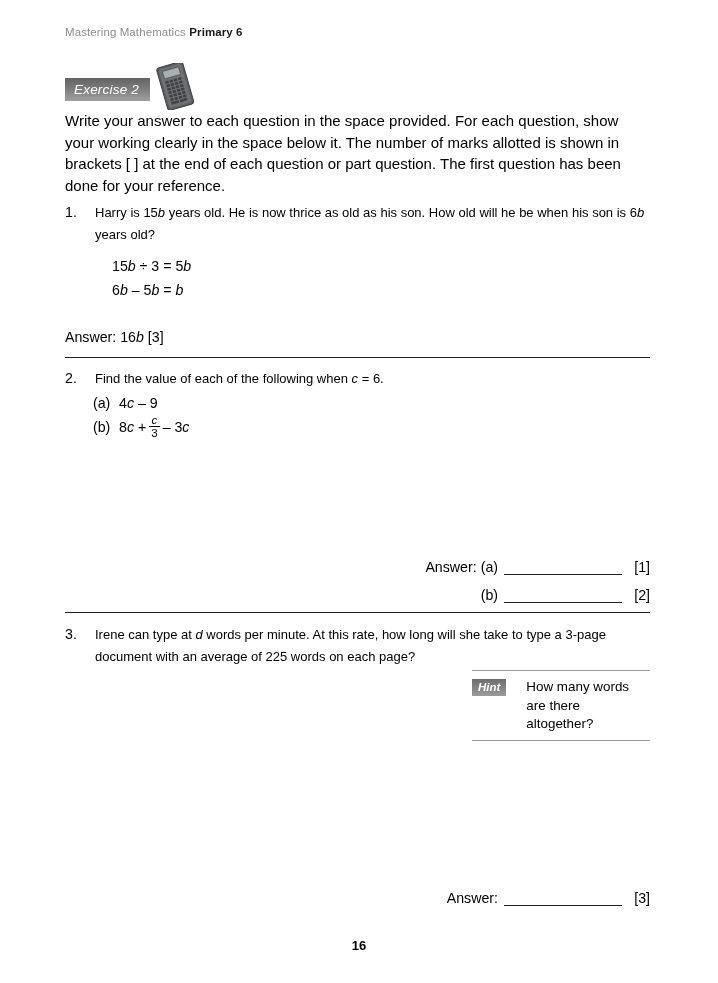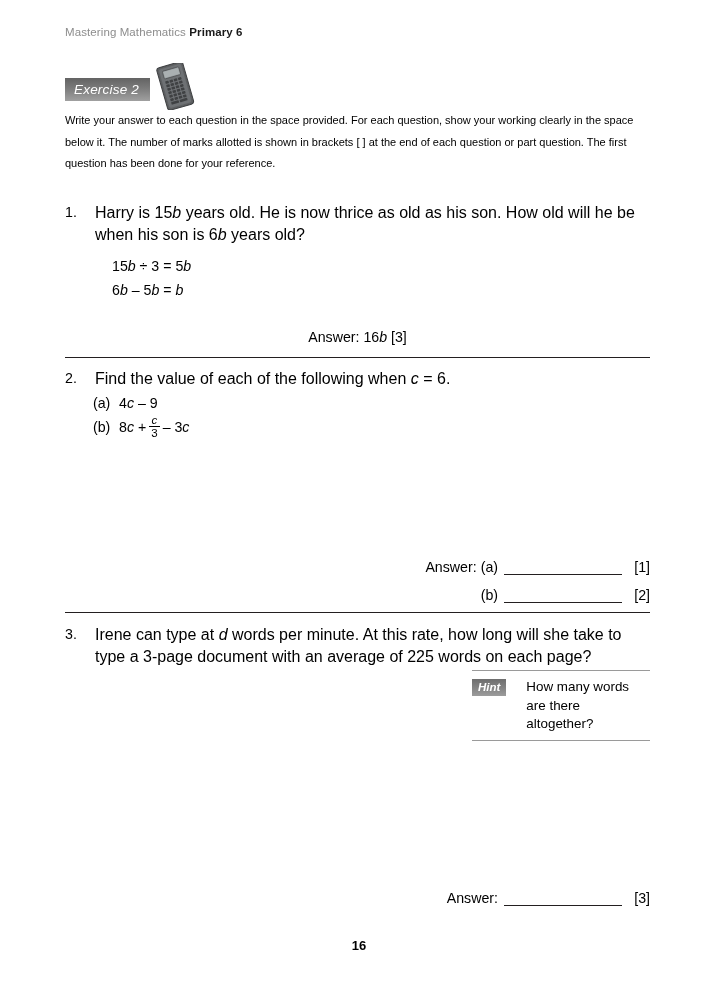--- a/index.html
+++ b/index.html
@@ -63,21 +63,21 @@
     width: 60px;
     height: 47px;
   }
 
   
   .instructions {
     position: absolute;
     left: 65px;
     top: 110px;
     width: 575px;
-    font-size: 11px;
+    font-size: 15px;
     line-height: 21.5px;
     text-align: left;
   }
 
   
   .rule {
     position: absolute;
     left: 65px;
     width: 585px;
     height: 0;
@@ -95,21 +95,21 @@
   .q-num {
     position: absolute;
     left: 0;
     top: 0;
     width: 28px;
     font-size: 14.2px;
     line-height: 21.5px;
   }
   .q-body {
     margin-left: 30px;
-    font-size: 16px;
+    font-size: 13px;
     line-height: 21.5px;
   }
   .q1 { top: 202px; }
   .q2 { top: 368px; }
   .q3 { top: 624px; }
 
   .working {
     margin-left: 47px;
     margin-top: 9px;
     font-size: 14.2px;
@@ -119,21 +119,21 @@
 
   .ans-right {
     position: absolute;
     font-size: 14.2px;
     white-space: nowrap;
   }
   .q1-answer {
     left: 65px;
     top: 329px;
     width: 585px;
-    text-align: center;
+    text-align: left;
   }
 
   .parts {
     margin-left: 28px;
     margin-top: 2px;
   }
   .part-row {
     font-size: 14.2px;
     line-height: 22px;
     white-space: nowrap;

